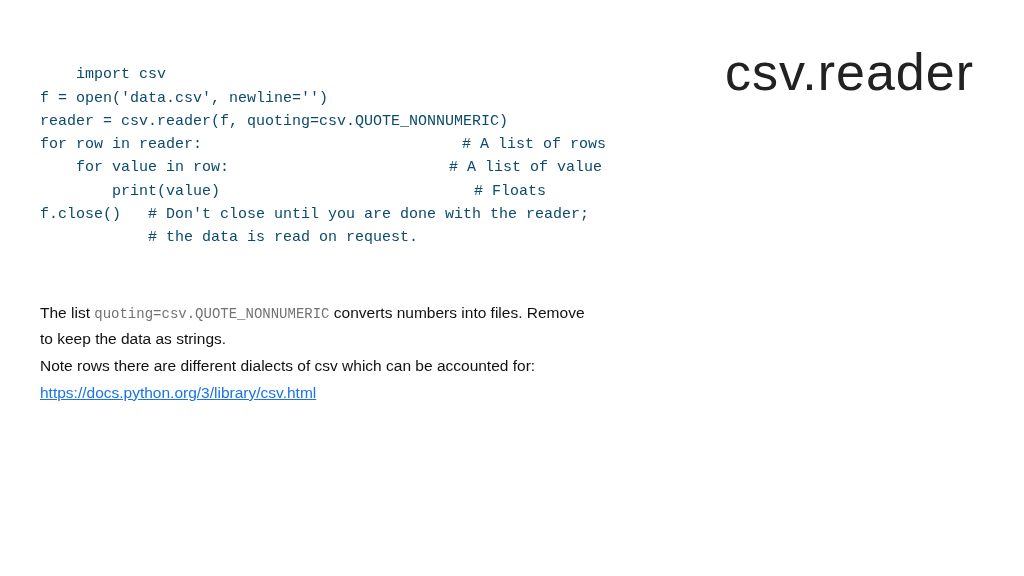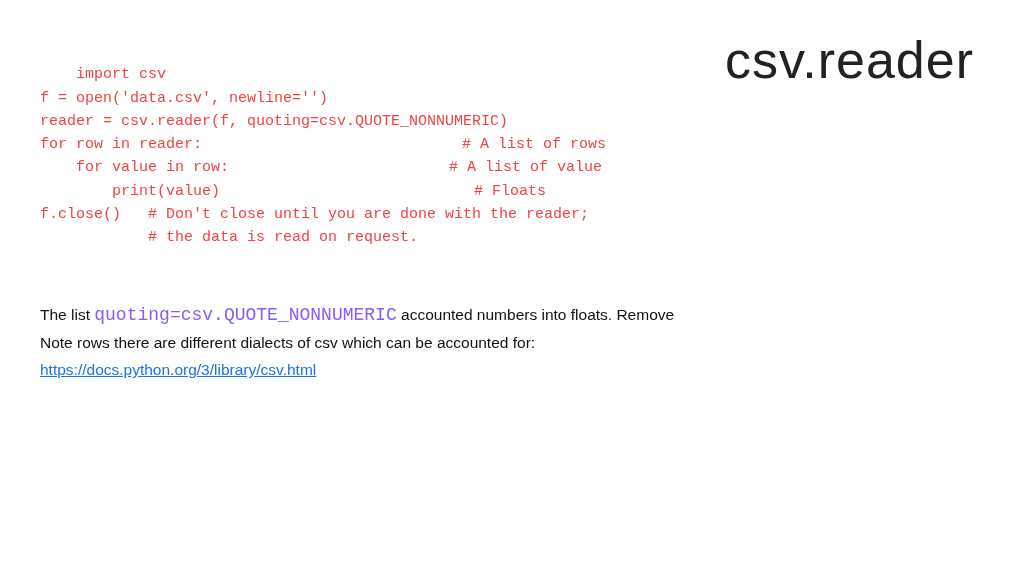--- a/index.html
+++ b/index.html
@@ -20,54 +20,54 @@
     .page-container {
       width: 1024px;
       height: 576px;
       background: #ffffff;
       padding: 30px 40px 30px 40px;
       position: relative;
     }
 
     .title {
       position: absolute;
-      top: 30px;
+      top: 42px;
       right: 50px;
       font-size: 52px;
       font-weight: 300;
       color: #222222;
       letter-spacing: 1px;
     }
 
     .code-block {
       margin-top: 10px;
       font-family: 'Courier New', Courier, monospace;
       font-size: 15px;
       line-height: 1.55;
-      color: #ef4444;
+      color: #0c4a6e;
       white-space: pre;
     }
 
     .prose {
       margin-top: 28px;
       font-size: 15.5px;
       line-height: 1.6;
       color: #111111;
     }
 
     .prose-line {
       display: block;
       margin-bottom: 2px;
     }
 
     .inline-code {
       font-family: 'Courier New', Courier, monospace;
-      font-size: 18px;
+      font-size: 14px;
       background: transparent;
-      color: #8b5cf6;
+      color: #737373;
     }
 
     .link {
       color: #1a73e8;
       cursor: pointer;
     }
   </style>
 </head>
 <body>
 
@@ -81,21 +81,22 @@
 <span>reader = csv.reader(f, quoting=csv.QUOTE_NONNUMERIC)</span>
 <span><span>for row in reader:</span><span style="display:inline-block;width:260px"></span><span># A list of rows</span></span>
 <span><span>    for value in row:</span><span style="display:inline-block;width:220px"></span><span># A list of value</span></span>
 <span><span>        print(value)</span><span style="display:inline-block;width:254px"></span><span># Floats</span></span>
 <span>f.close()   # Don't close until you are done with the reader;</span>
 <span>            # the data is read on request.</span>
   </div>
 
   <div class="prose">
     <span class="prose-line">
-      <span>The list </span><span class="inline-code">quoting=csv.QUOTE_NONNUMERIC</span><span>  accounted numbers into floats. Remove</span>
+      <span>The list </span><span class="inline-code">quoting=csv.QUOTE_NONNUMERIC</span><span>  converts numbers into files. Remove</span>
     </span>
+    <span class="prose-line">to keep the data as strings.</span>
     <span class="prose-line">Note rows there are different dialects of csv which can be accounted for:</span>
     <span class="prose-line">
       <a class="link" href="#">https://docs.python.org/3/library/csv.html</a>
     </span>
   </div>
 
 </div>
 
 </body></html>

